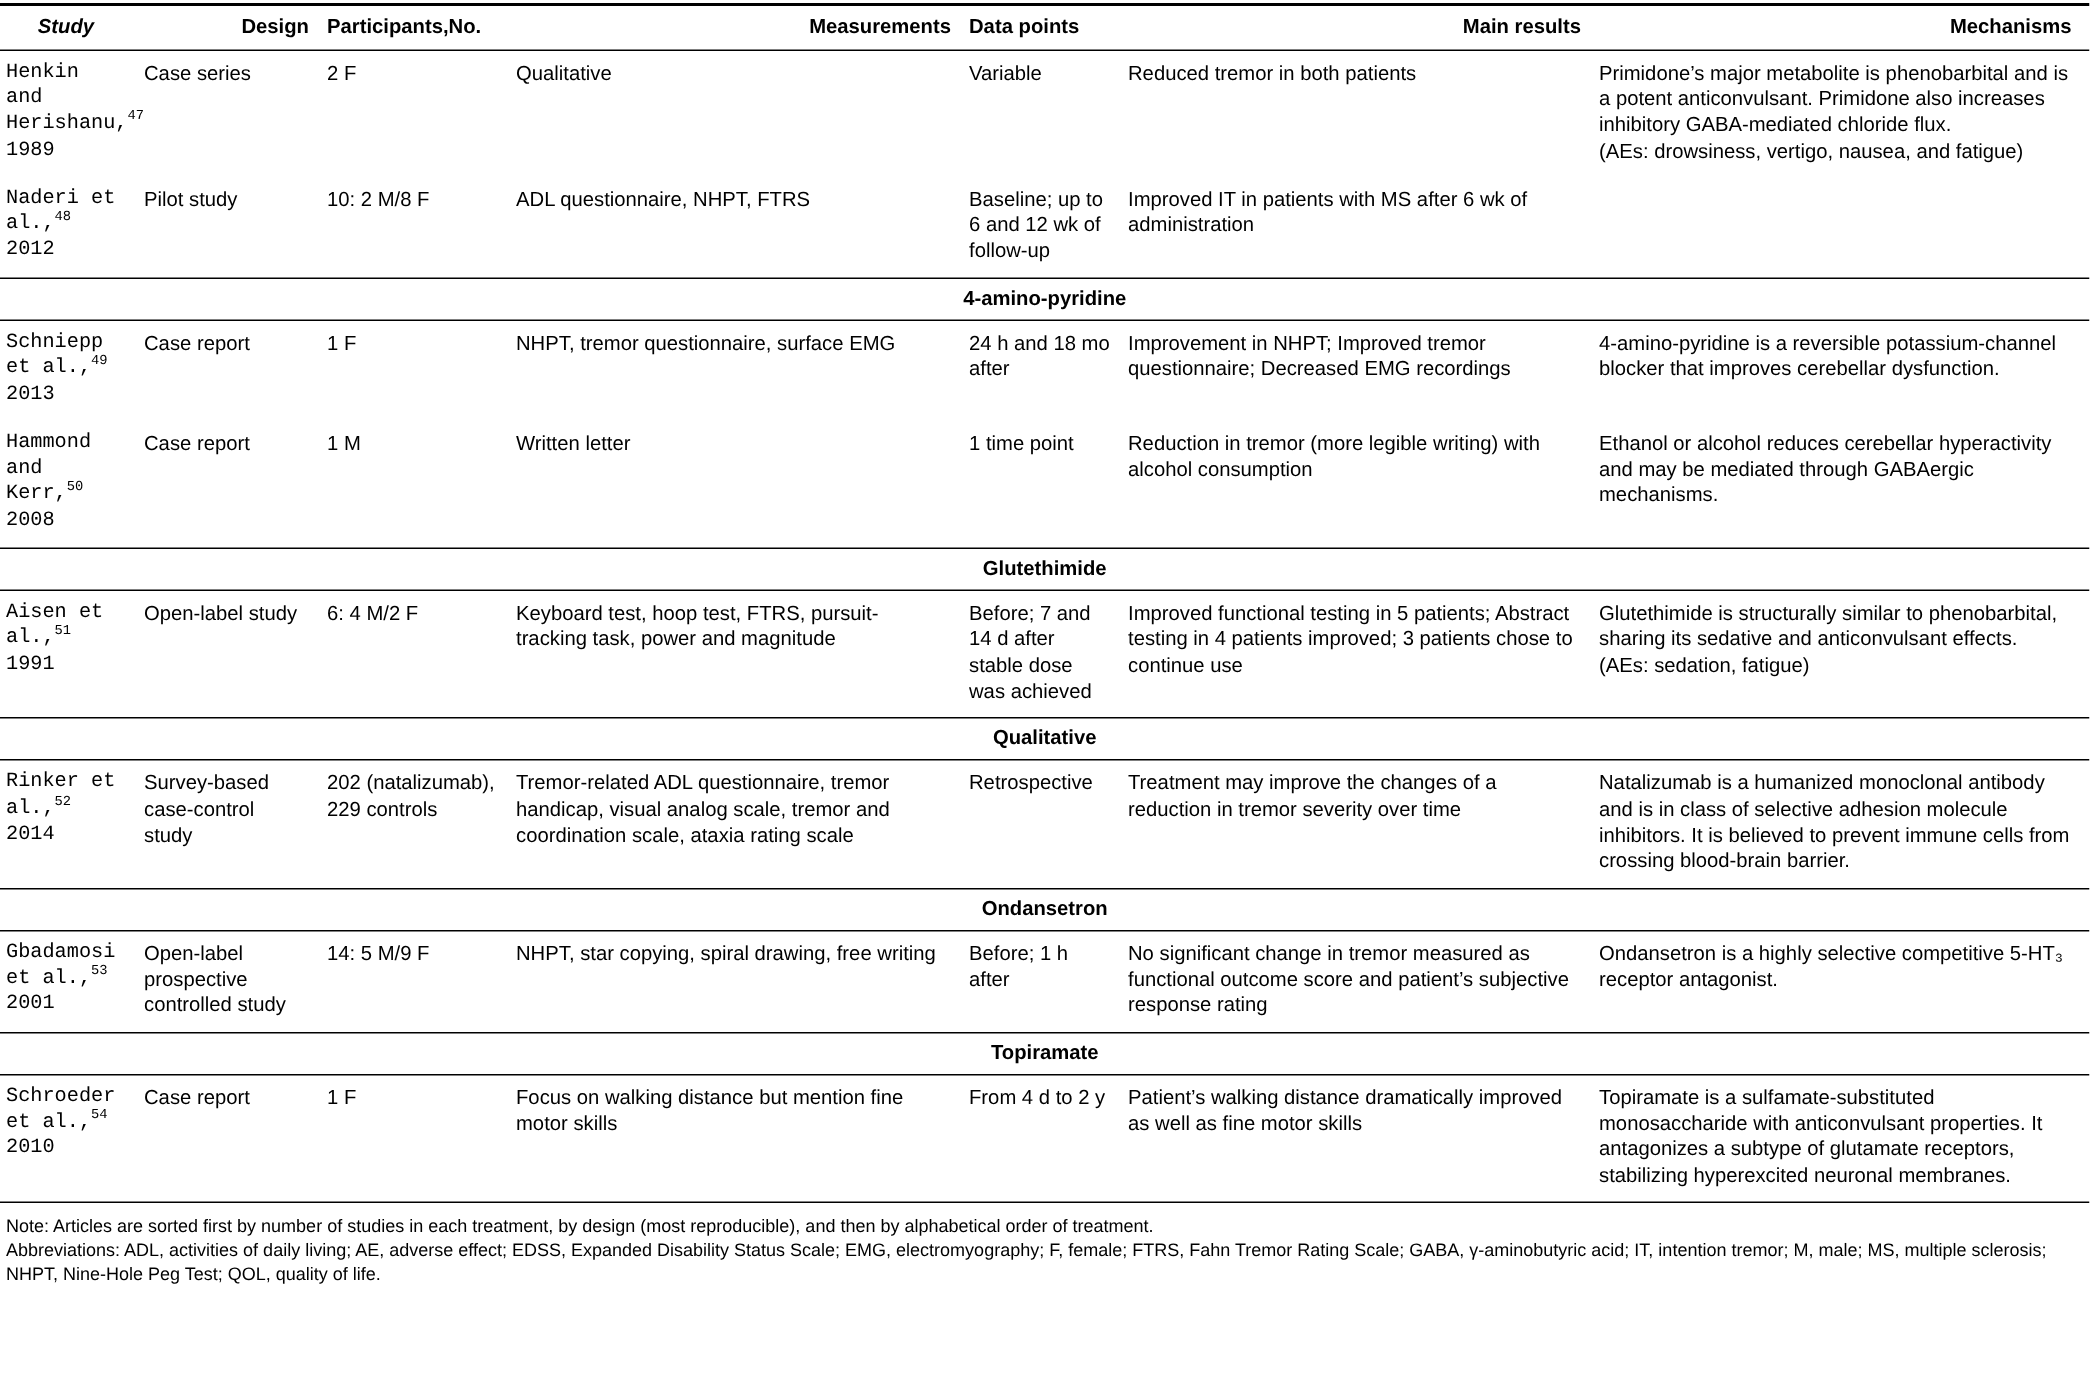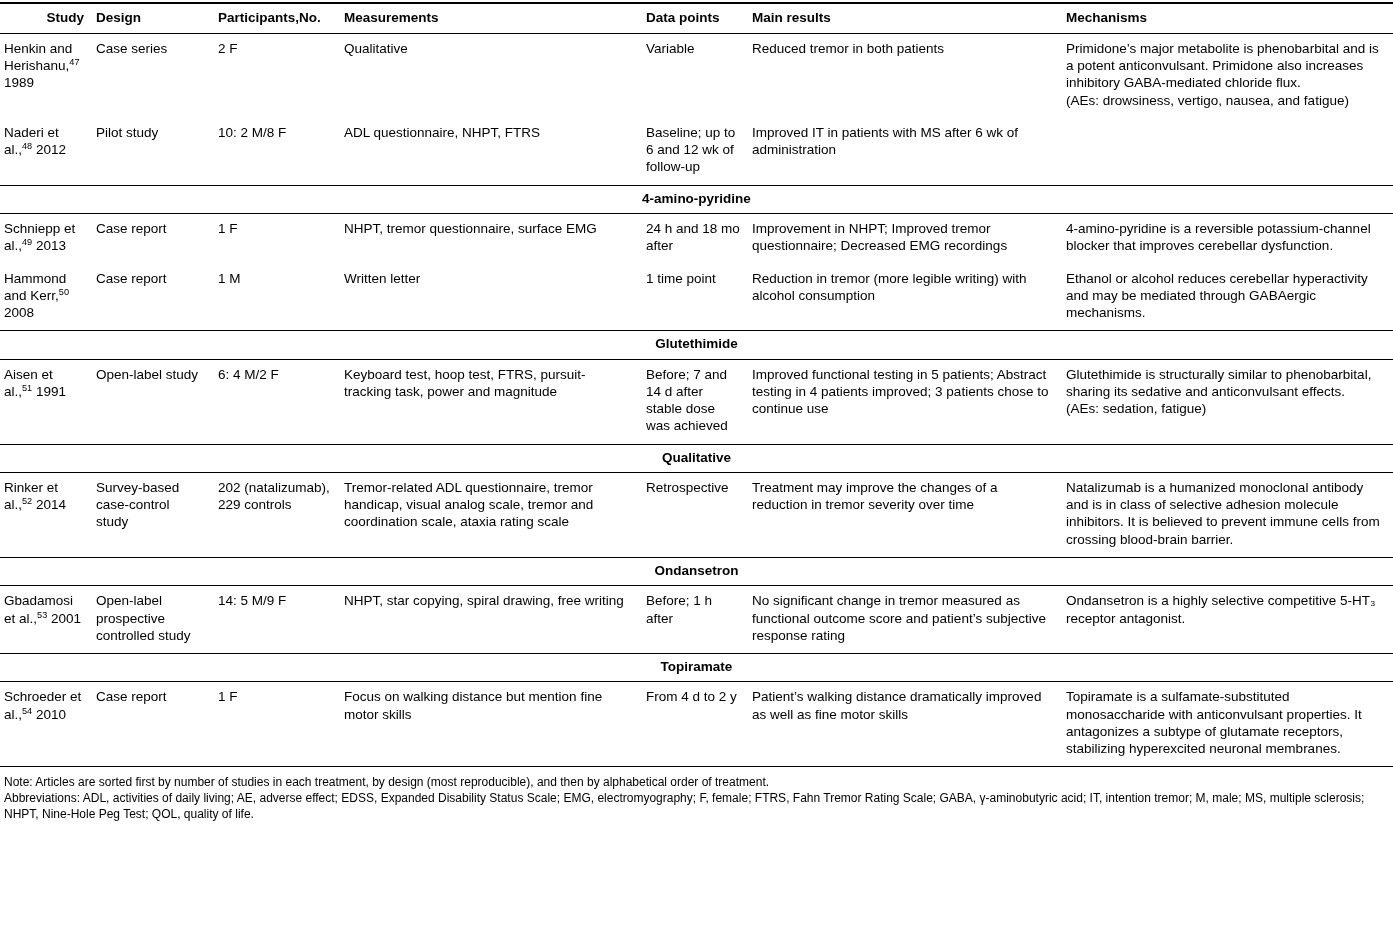--- a/index.html
+++ b/index.html
@@ -27,34 +27,34 @@
   col.col-design       { width: 122px; }
   col.col-participants { width: 126px; }
   col.col-measurements { width: 302px; }
   col.col-datapoints   { width: 106px; }
   col.col-mainresults  { width: 314px; }
   col.col-mechanisms   { width: auto; }
 
   thead th {
     border-bottom: 1px solid #000;
     font-weight: bold;
-    text-align: left;
+    text-align: right;
     vertical-align: top;
     padding: 6px 12px 6px 0;
     line-height: 1.25;
   }
-  th.c-study { text-align: right; padding-left: 4px; }
+  th.c-study { text-align: center; padding-left: 4px; font-style: italic; }
   th.c-participants { text-align: left; }
 
   td {
     vertical-align: top;
     padding: 6px 14px 9px 0;
     line-height: 1.28;
   }
-  td.c-study { padding-left: 4px; }
+  td.c-study { padding-left: 4px; font-family: Liberation Mono, monospace; }
   td.c-datapoints, th.c-datapoints { text-align: left; padding-right: 10px; }
   td.c-mechanisms { white-space: pre-line; padding-right: 8px; }
 
   tr.section-row td {
     border-top: 1px solid #000;
     border-bottom: 1px solid #000;
     text-align: center;
     font-weight: bold;
     padding: 4px 0 6px 0;
   }

